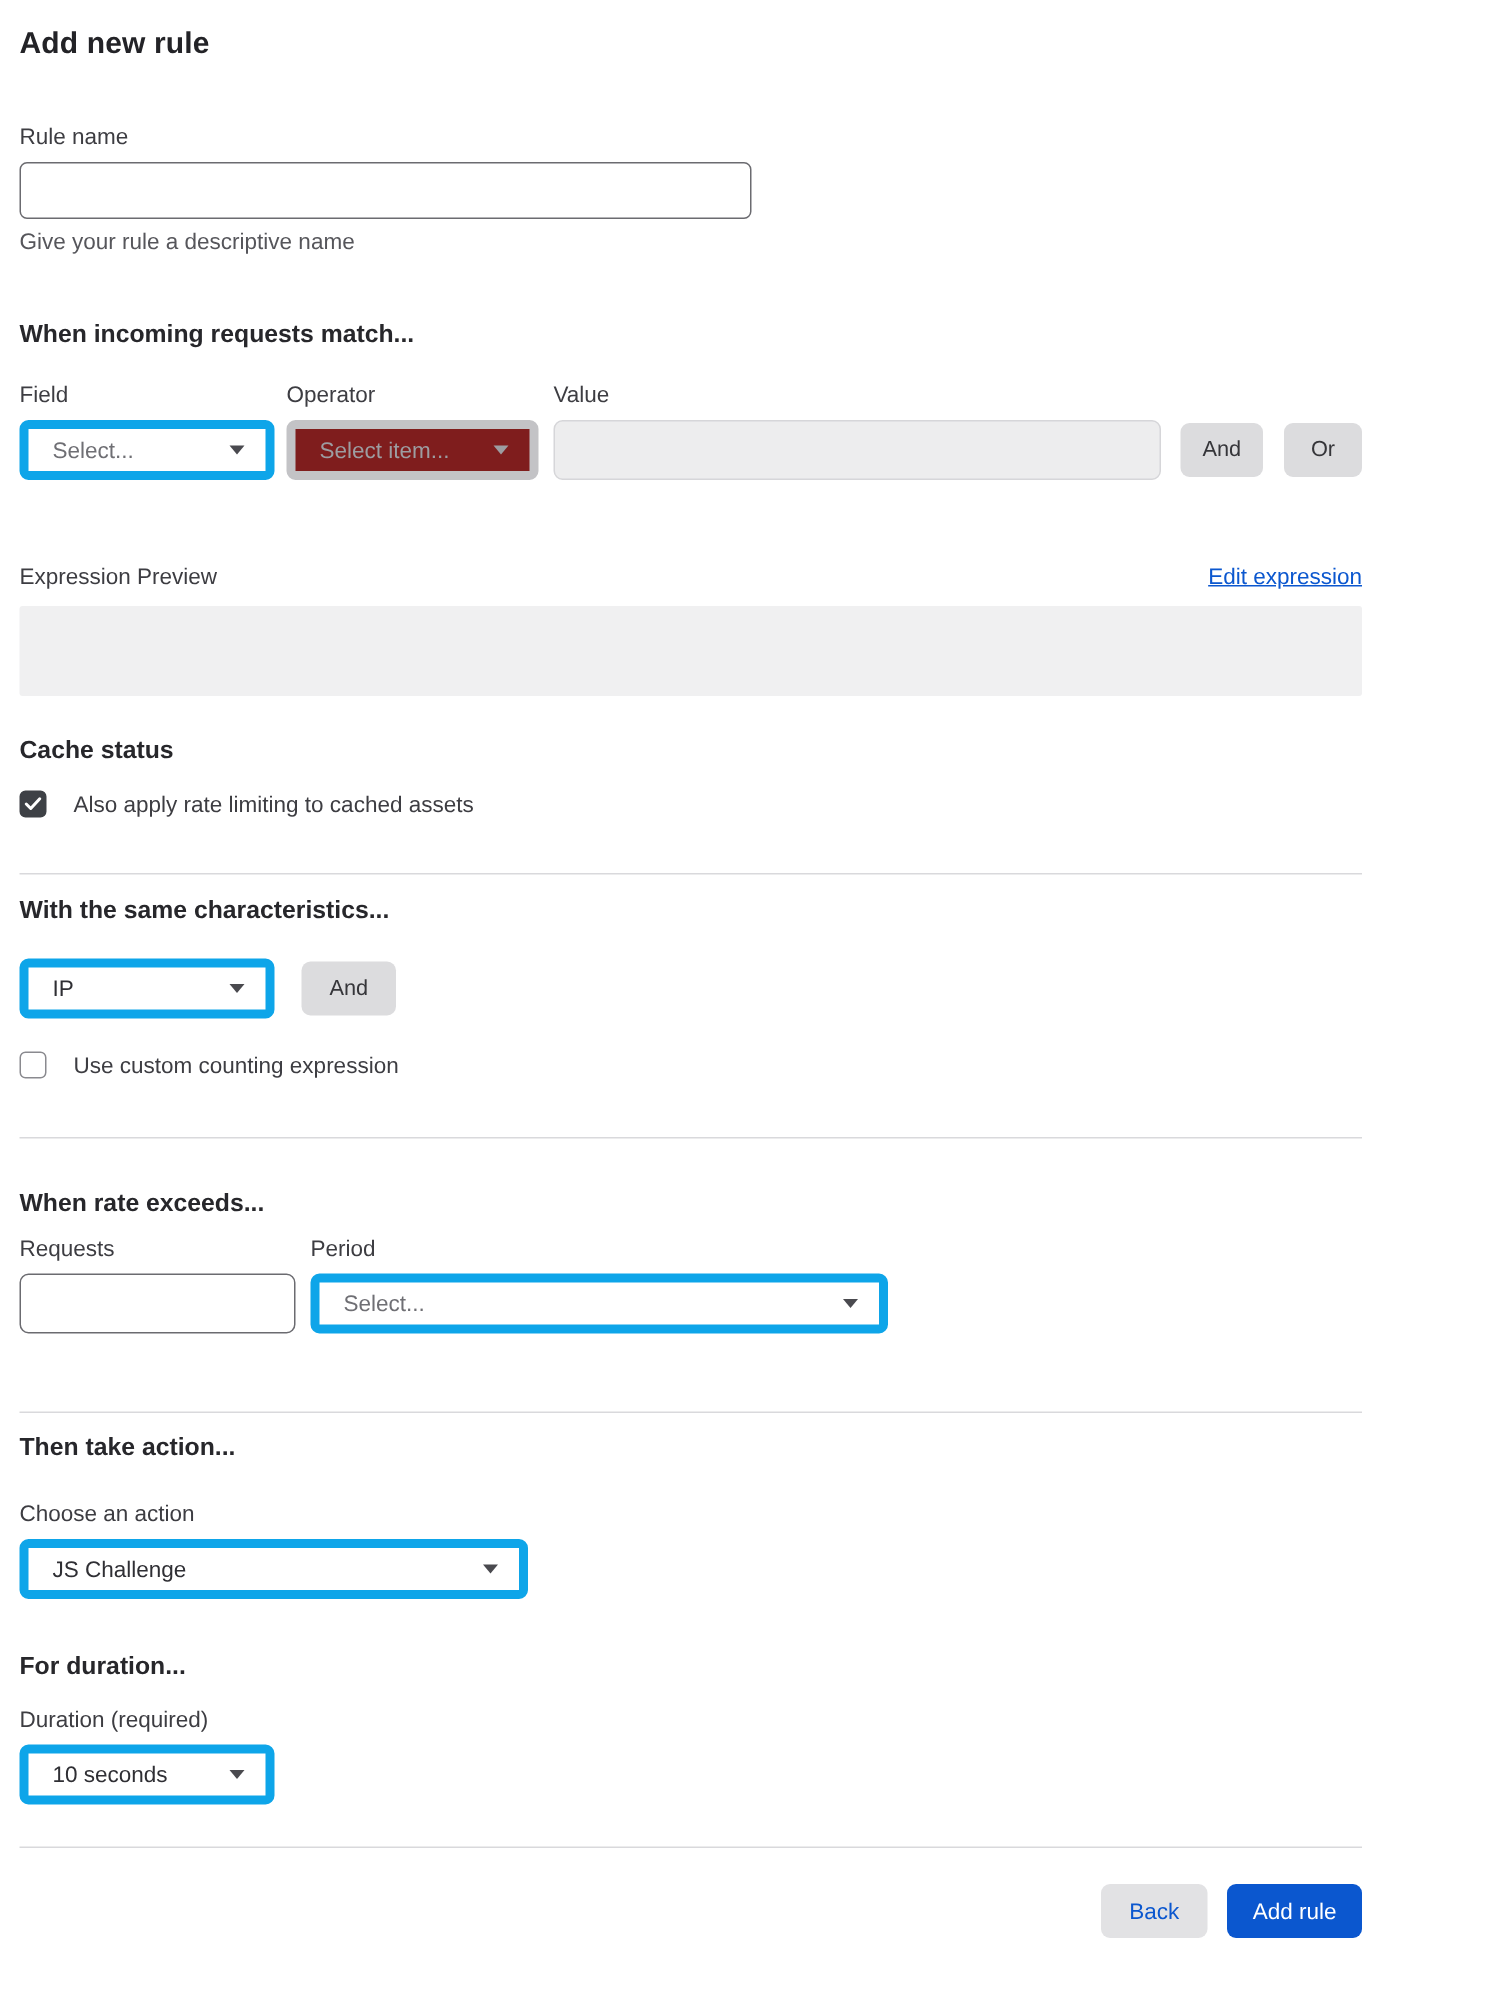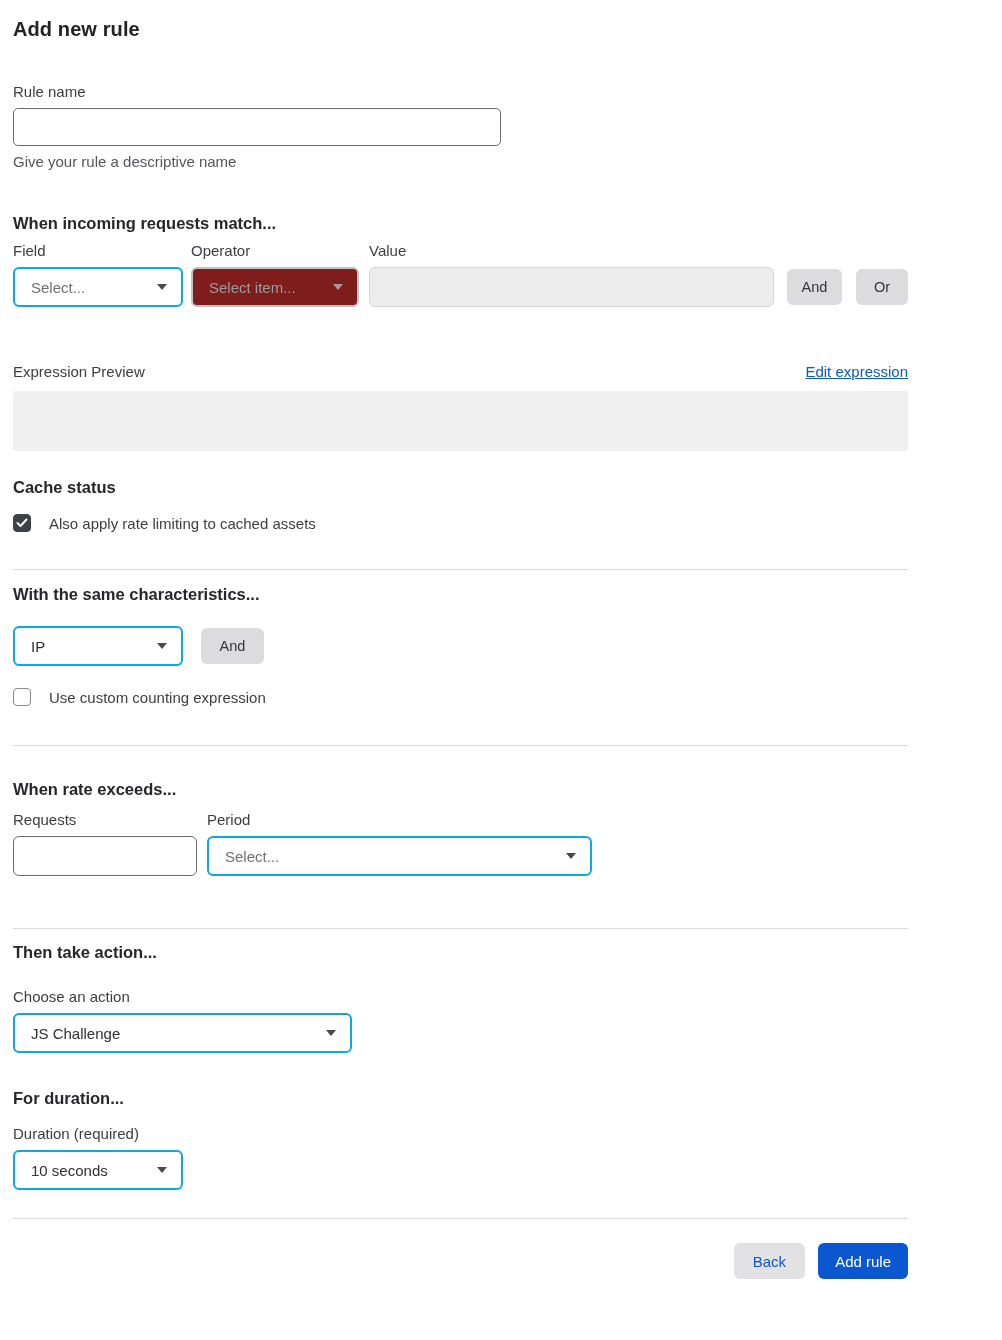--- a/index.html
+++ b/index.html
@@ -17,21 +17,21 @@
   .helper-text { font-size: 15px; color: #56565b; margin-top: 7px; }
   .section-heading { font-size: 16.5px; font-weight: 700; color: #27272b; }
 
   .text-input {
     width: 100%; height: 38px; border: 1px solid #6b6b70; border-radius: 5px;
     background: #fff; font-family: "Liberation Sans", sans-serif; font-size: 15px;
     padding: 0 12px; color: #2f2f34; outline: none;
   }
 
   .select-box {
-    height: 40px; border: 2px solid #0ea5e9; border-radius: 6px; background: #fff;
+    height: 40px; border: 6px solid #0ea5e9; border-radius: 6px; background: #fff;
     display: flex; align-items: center; justify-content: space-between;
     padding: 0 14px 0 16px; font-size: 15px; cursor: pointer;
   }
   .select-box .value { color: #2f2f34; }
   .select-box .value.placeholder { color: #6f6f74; }
   .caret {
     width: 0; height: 0; flex: 0 0 auto;
     border-left: 5.5px solid transparent; border-right: 5.5px solid transparent;
     border-top: 6.5px solid #4a4a4f;
   }
@@ -101,21 +101,21 @@
   <h1 class="page-title">Add new rule</h1>
 
   <div style="margin-top:42px;">
     <div class="field-label">Rule name</div>
     <input class="text-input" type="text" style="width: 488px;" value="">
     <div class="helper-text">Give your rule a descriptive name</div>
   </div>
 
   <h2 class="section-heading" style="margin-top:44px;">When incoming requests match...</h2>
 
-  <div class="row" style="margin-top:9px;">
+  <div class="row" style="margin-top:22px;">
     <div class="col col-field">
       <div class="field-label">Field</div>
       <div class="select-box">
         <span class="value placeholder">Select...</span>
         <span class="caret"></span>
       </div>
     </div>
     <div class="col col-operator">
       <div class="field-label">Operator</div>
       <div class="select-box disabled">

